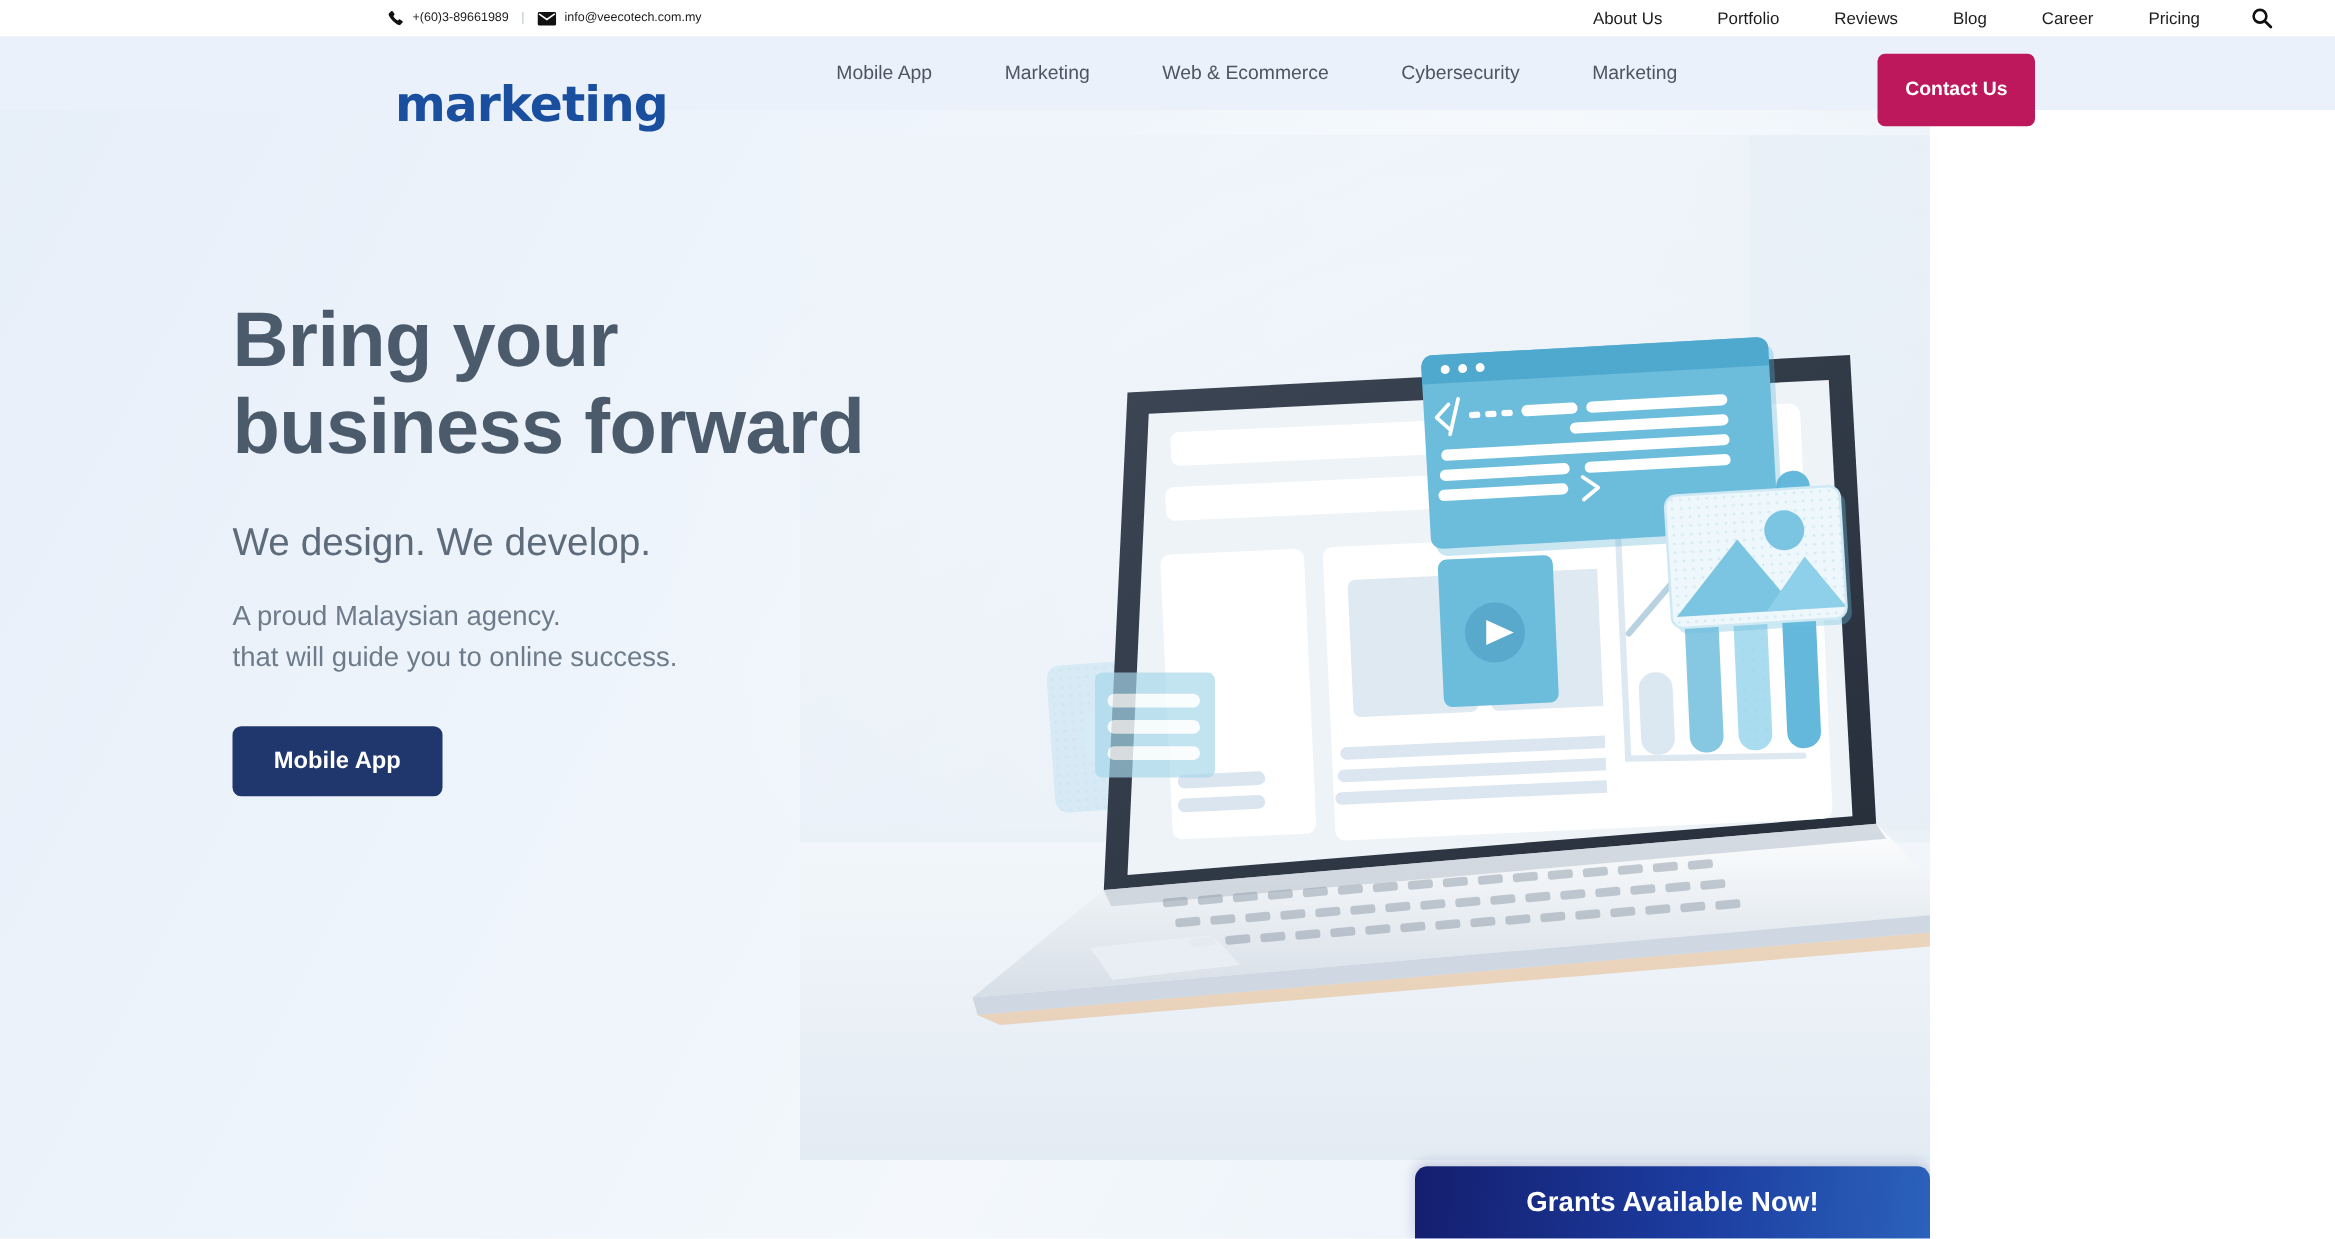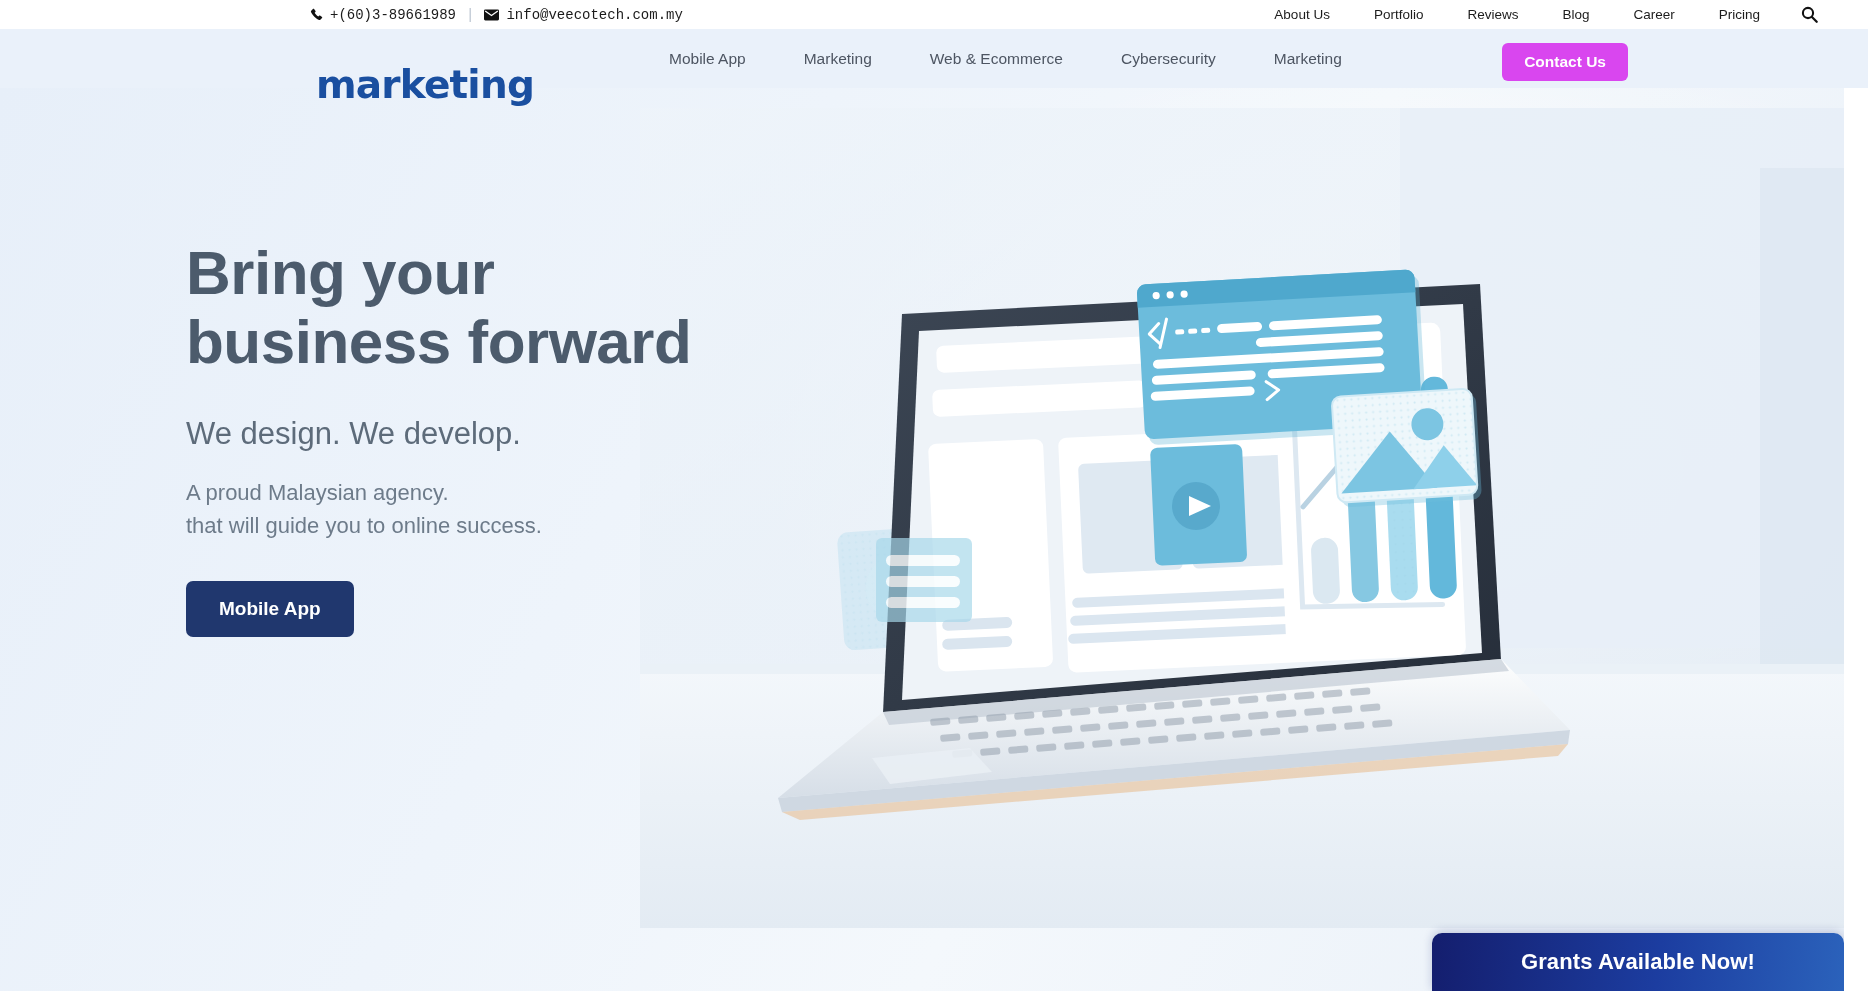--- a/index.html
+++ b/index.html
@@ -12,21 +12,21 @@
 
   
   .topbar{
     position:absolute; top:0; left:0; width:1868px; height:29px;
     background:#ffffff; z-index:40;
     display:flex; align-items:center;
   }
   .topbar-left{
     position:absolute; left:310px; top:0; height:29px;
     display:flex; align-items:center; gap:7px;
-    font-size:14px; color:#1b1b1b;font-family:Liberation Mono, monospace;
+    font-size:10px; color:#1b1b1b;
   }
   .topbar-left .sep{ color:#b9c3cf; margin:0 3px; }
   .tb-ico{ display:inline-flex; align-items:center; justify-content:center; }
   .topbar-right{
     position:absolute; right:44px; top:0; height:29px;
     display:flex; align-items:flex-start; gap:0px;
     font-size:13.5px; color:#1c1c1c;
   }
   .topbar-right a{
     color:#1c1c1c; text-decoration:none; padding:0 22px; line-height:29px;
@@ -51,30 +51,30 @@
   .navlinks{
     position:absolute; left:640px; top:0; height:59px;
     display:flex; align-items:center;
     font-size:15.5px; color:#4d5562;
   }
   .navlinks a{
     color:#4d5562; text-decoration:none; padding:0 29px; white-space:nowrap;
   }
   .contact-btn{
     position:absolute; right:240px; top:14px;
-    background:#d946ef; color:#ffffff;
+    background:#be185d; color:#ffffff;
     font-size:15.5px; font-weight:700;
-    padding:10px 22px; border-radius:6px;
+    padding:20px 22px; border-radius:6px;
     border:none; cursor:pointer; white-space:nowrap;
     font-family:"Liberation Sans", sans-serif;
   }
 
   
   .hero{
-    position:absolute; top:88px; left:0; width:1844px; height:903px;
+    position:absolute; top:88px; left:0; width:1544px; height:903px;
     background:
       radial-gradient(1100px 700px at 78% 42%, rgba(255,255,255,0.92) 0%, rgba(255,255,255,0) 62%),
       linear-gradient(118deg,#e7eff9 0%,#eef4fb 36%,#f4f8fc 60%,#e9f0f8 100%);
     overflow:hidden;
   }
   .hero-text{ position:absolute; left:186px; top:150px; width:700px; }
   .h1{
     font-size:62px; font-weight:700; line-height:1.12;
     color:#4c5b6c; letter-spacing:-0.5px;
   }

